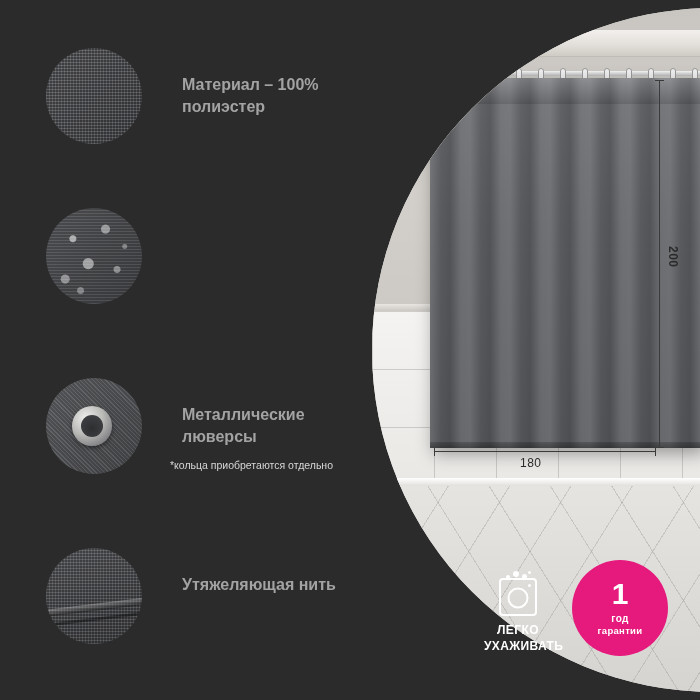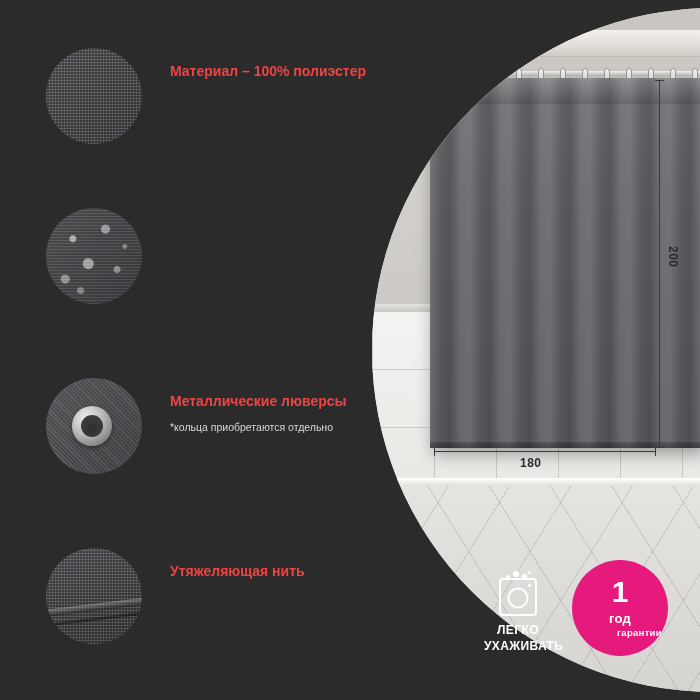--- a/index.html
+++ b/index.html
@@ -172,21 +172,21 @@
     background: #3a3a3a;
   }
   .dim-h:before { left: 0; }
   .dim-h:after  { right: 0; }
   .dim-h-label {
     position: absolute;
     left: 148px;
     top: 448px;
     color: #2b2b2b;
     font-size: 12px;
-    font-weight: bold;
+    font-weight: normal;
     letter-spacing: 0.5px;
   }
 
   
   .feature {
     position: absolute;
     left: 46px;
     display: flex;
     align-items: flex-start;
   }
@@ -266,25 +266,25 @@
     background: rgba(0,0,0,.35);
     transform: rotate(-7deg);
   }
 
   .feature-text {
     margin-left: 28px;
     padding-top: 14px;
     max-width: 220px;
   }
   .feature-title {
-    color: #ef4444;
-    font-size: 14px;
+    color: #a3a3a3;
+    font-size: 16px;
     font-weight: bold;
     line-height: 1.35;
-    margin: 0;
+    margin: 12px;
   }
   .feature-note {
     color: #d7d7d7;
     font-size: 10.5px;
     margin: 10px 0 0 0;
     line-height: 1.3;
   }
 
   
   .care-badge {
@@ -350,31 +350,30 @@
     align-items: center;
     justify-content: center;
   }
   .warranty-num {
     font-size: 30px;
     font-weight: bold;
     line-height: 1;
     margin-bottom: 4px;
   }
   .warranty-sub1 {
-    font-size: 13px;
+    font-size: 10px;
     font-weight: bold;
     line-height: 1.25;
     letter-spacing: .3px;
   }
   .warranty-sub2 {
     font-size: 9.5px;
     font-weight: bold;
     line-height: 1.25;
     letter-spacing: .3px;
-    padding-left: 39px;
   }
 </style>
 </head>
 <body>
 
 <div id="page">
 
   <div class="photo-circle">
     <div class="photo-inner">
       <div class="wall-top"></div>

